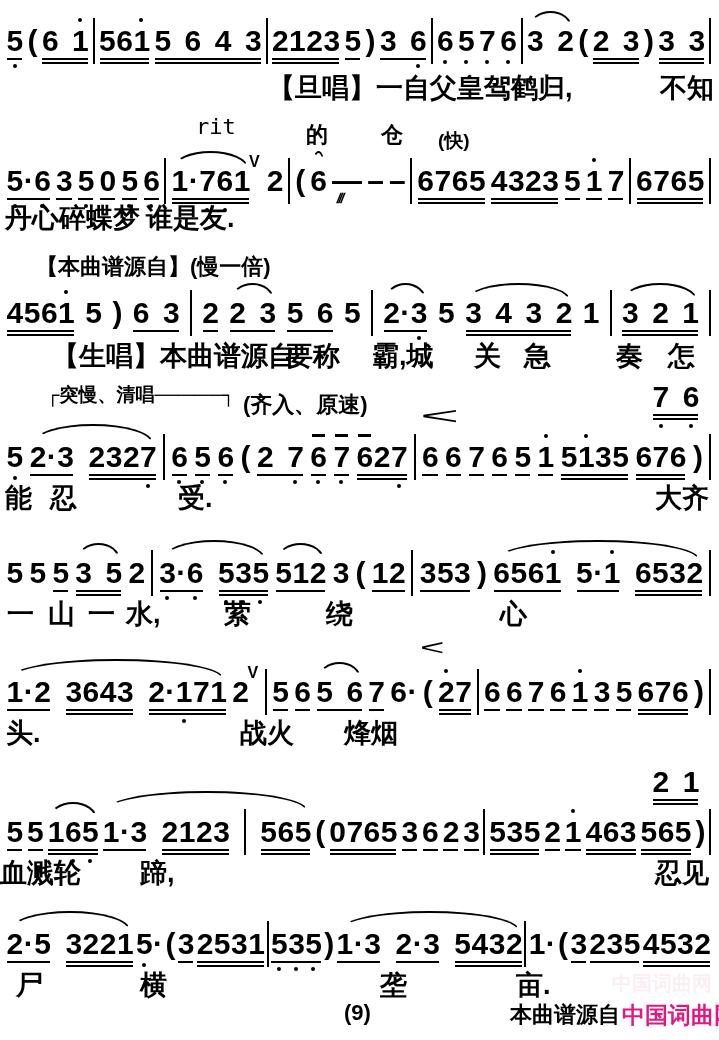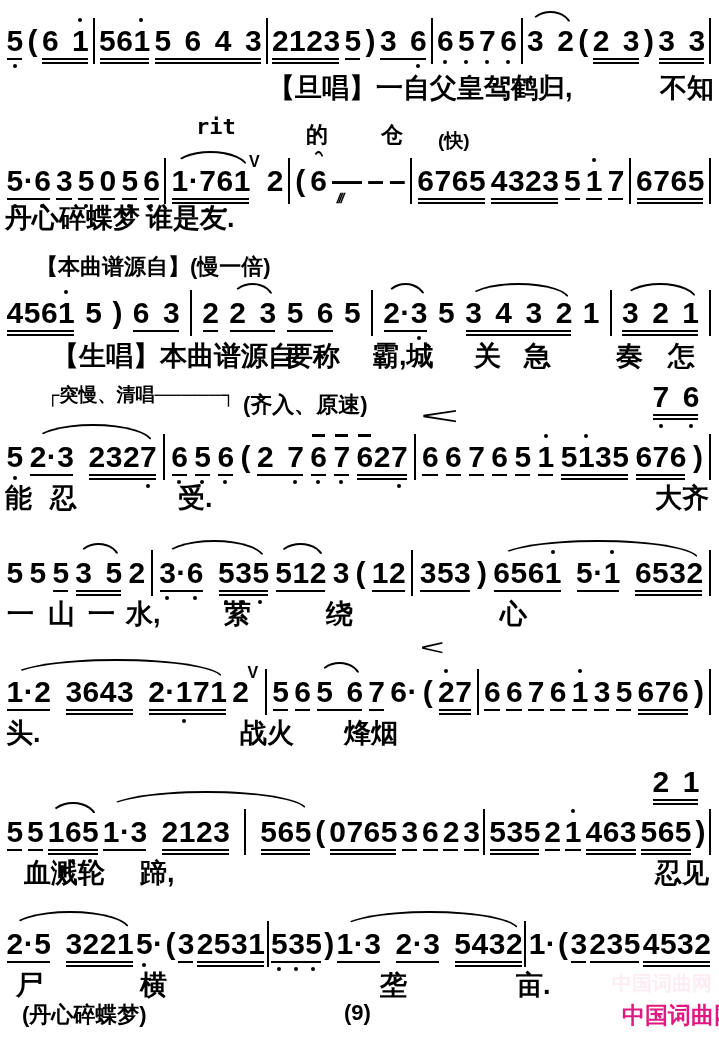--- a/index.html
+++ b/index.html
@@ -23,21 +23,21 @@
        border:2px solid transparent;border-top-color:#000;border-radius:50%/100% 100% 0 0;}
   .arcwrap{position:relative;display:inline-flex;gap:14px;align-items:center;}
   .arc2{position:absolute;top:-18px;left:4px;right:4px;height:15px;
         border:2px solid transparent;border-top-color:#000;border-radius:50%/100% 100% 0 0;}
   .bar{width:2px;height:46px;background:#000;flex:0 0 2px;}
   .trem{position:absolute;right:-16px;bottom:-9px;font-size:14px;font-weight:700;
         letter-spacing:-2px;transform:skewX(-12deg);}
   .lyric{position:absolute;font-size:27px;font-weight:700;white-space:nowrap;}
   .ann{position:absolute;white-space:nowrap;}
   .cjk-bold{font-size:22px;font-weight:700;}
-  .rit{font-size:22px;font-weight:700;font-family:"DejaVu Sans Mono",monospace;}
+  .rit{font-size:22px;font-weight:400;font-family:"DejaVu Sans Mono",monospace;}
   .small{font-size:19px;font-weight:700;}
   .bracket{font-size:19px;font-weight:700;}
   .cresc{font-size:24px;font-weight:400;transform:scaleX(2.8);transform-origin:left center;display:inline-block;}
   .cresc-small{font-size:22px;font-weight:400;transform:scaleX(1.9);transform-origin:left center;display:inline-block;}
   .src{font-size:22px;font-weight:700;}
   .site{font-size:23px;font-weight:700;}
   .wm{position:absolute;font-size:20px;font-weight:700;opacity:0.18;}
 </style>
 </head>
 <body>
@@ -781,21 +781,21 @@
           <span class="ch">6</span>
           <span class="ch">5</span>
           <span class="ul" style="bottom: -4px;"></span>
           <span class="ul" style="bottom: -8px;"></span>
         </span>
         <span class="group">
           <span class="ch">)</span>
         </span>
         <div class="bar"></div>
       </div>
-      <div class="lyric" style="left: 24px; top: 90px;">血溅轮</div>
+      <div class="lyric" style="left: 0; top: 90px;">血溅轮</div>
       <div class="lyric" style="left: 140px; top: 90px;">蹄,</div>
       <div class="lyric" style="left: 655px; top: 90px;">忍见</div>
     </div>
     <div class="sys" style="top: 895px;">
       <div class="notesrow" style="top: 26px;">
         <span class="arcwrap">
           <span class="arc2"></span>
           <span class="group">
             <span class="ch">2</span>
             <span class="ch">·</span>
@@ -889,16 +889,16 @@
           <span class="ul" style="bottom: -4px;"></span>
           <span class="ul" style="bottom: -8px;"></span>
         </span>
       </div>
       <div class="lyric" style="left: 16px; top: 72px;">尸</div>
       <div class="lyric" style="left: 140px; top: 72px;">横</div>
       <div class="lyric" style="left: 380px; top: 72px;">垄</div>
       <div class="lyric" style="left: 516px; top: 72px;">亩.</div>
     </div>
     <div class="wm" style="left: 612px; top: 970px; color: rgb(242, 158, 196);">中国词曲网</div>
-    <div class="ann cjk-bold" style="left: 22px; top: 1000px;">(丹心碎蝶梦)</div>
     <div class="ann cjk-bold" style="left: 344px; top: 1000px;">(9)</div>
+    <div class="ann src" style="left: 510px; top: 1000px;">本曲谱源自</div>
     <div class="ann site" style="left: 622px; top: 1000px; color: rgb(224, 24, 127);">中国词曲网</div>
   </div>
 
 </body></html>

